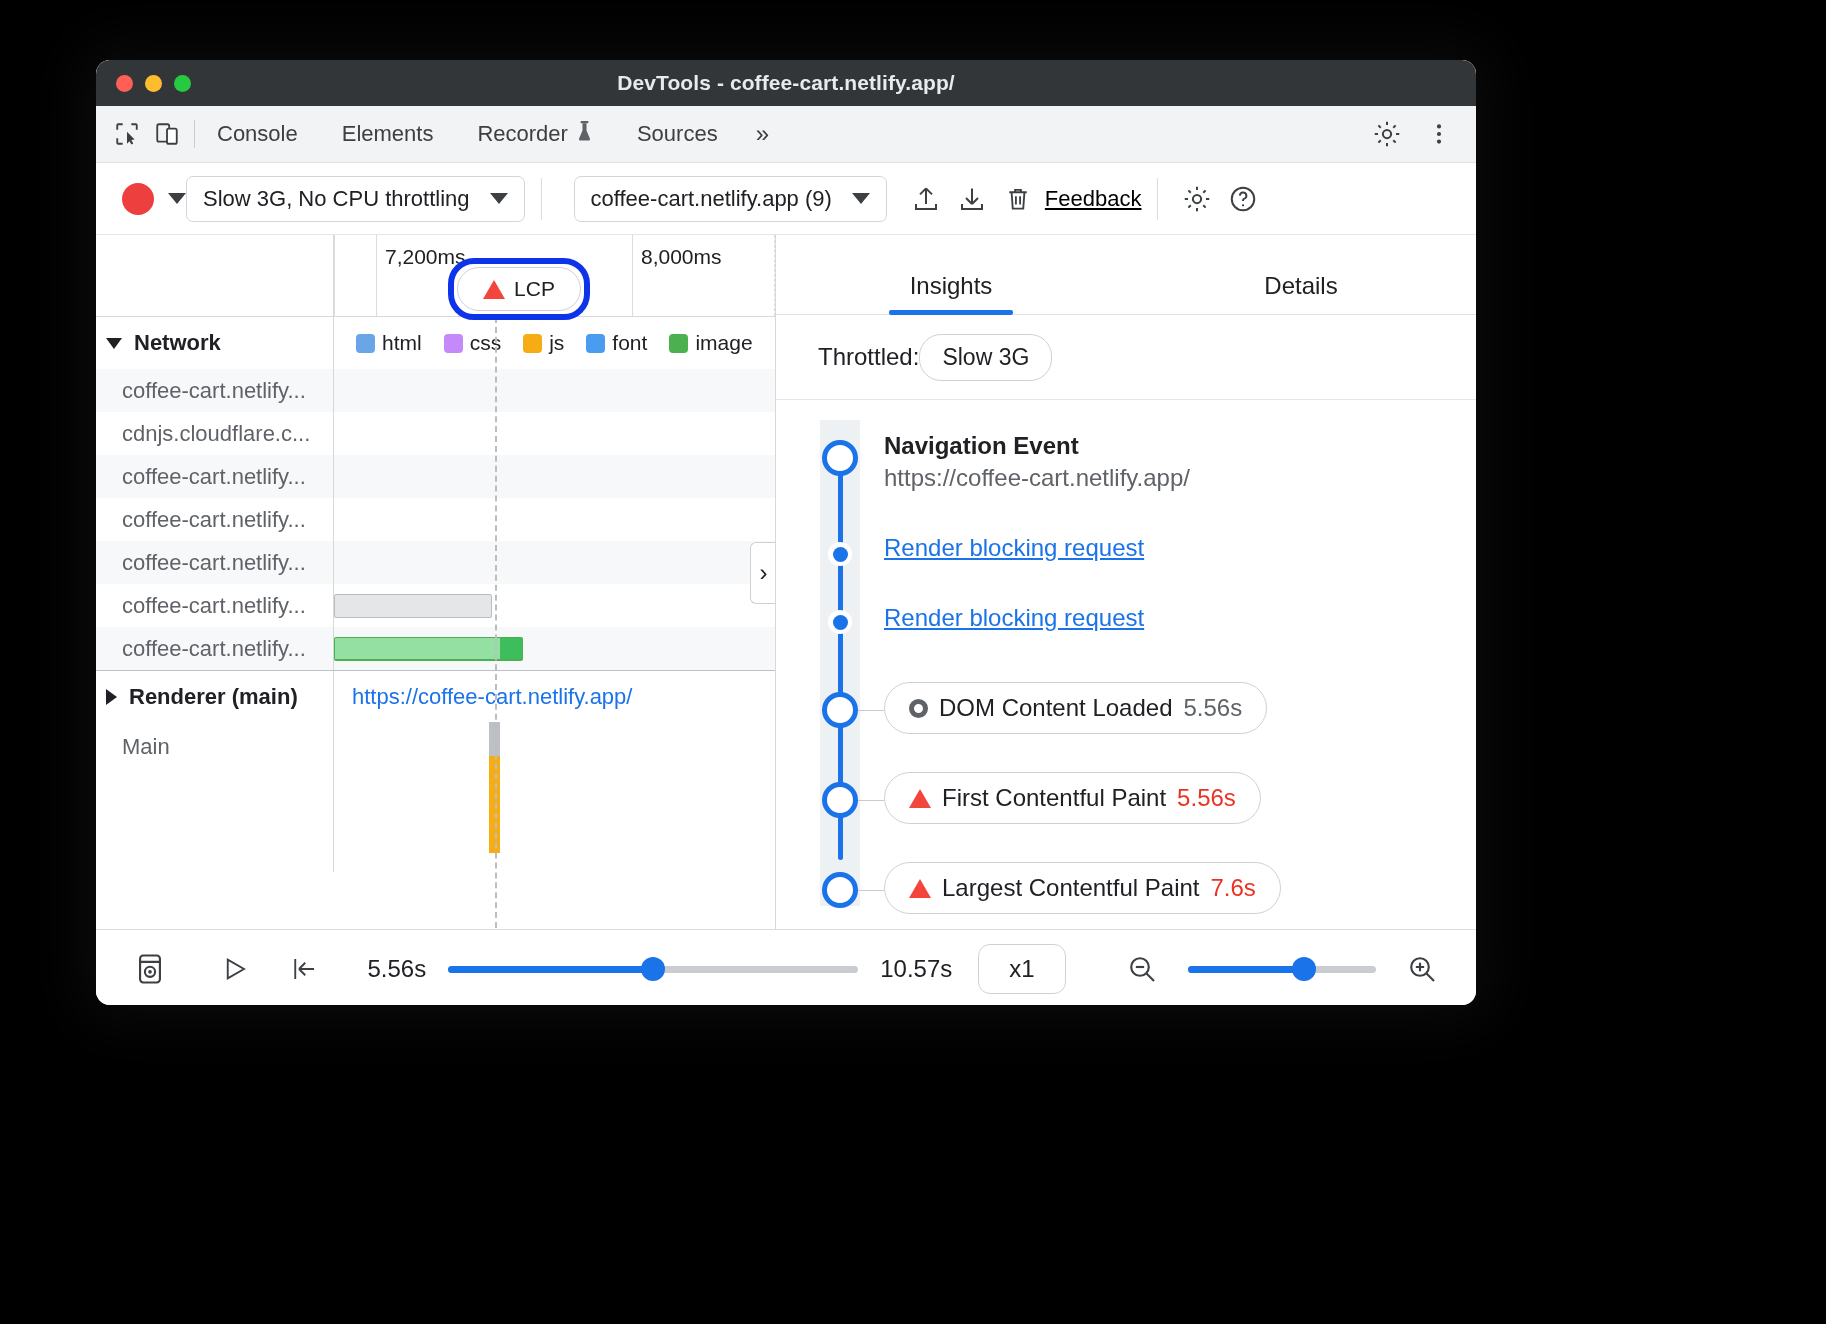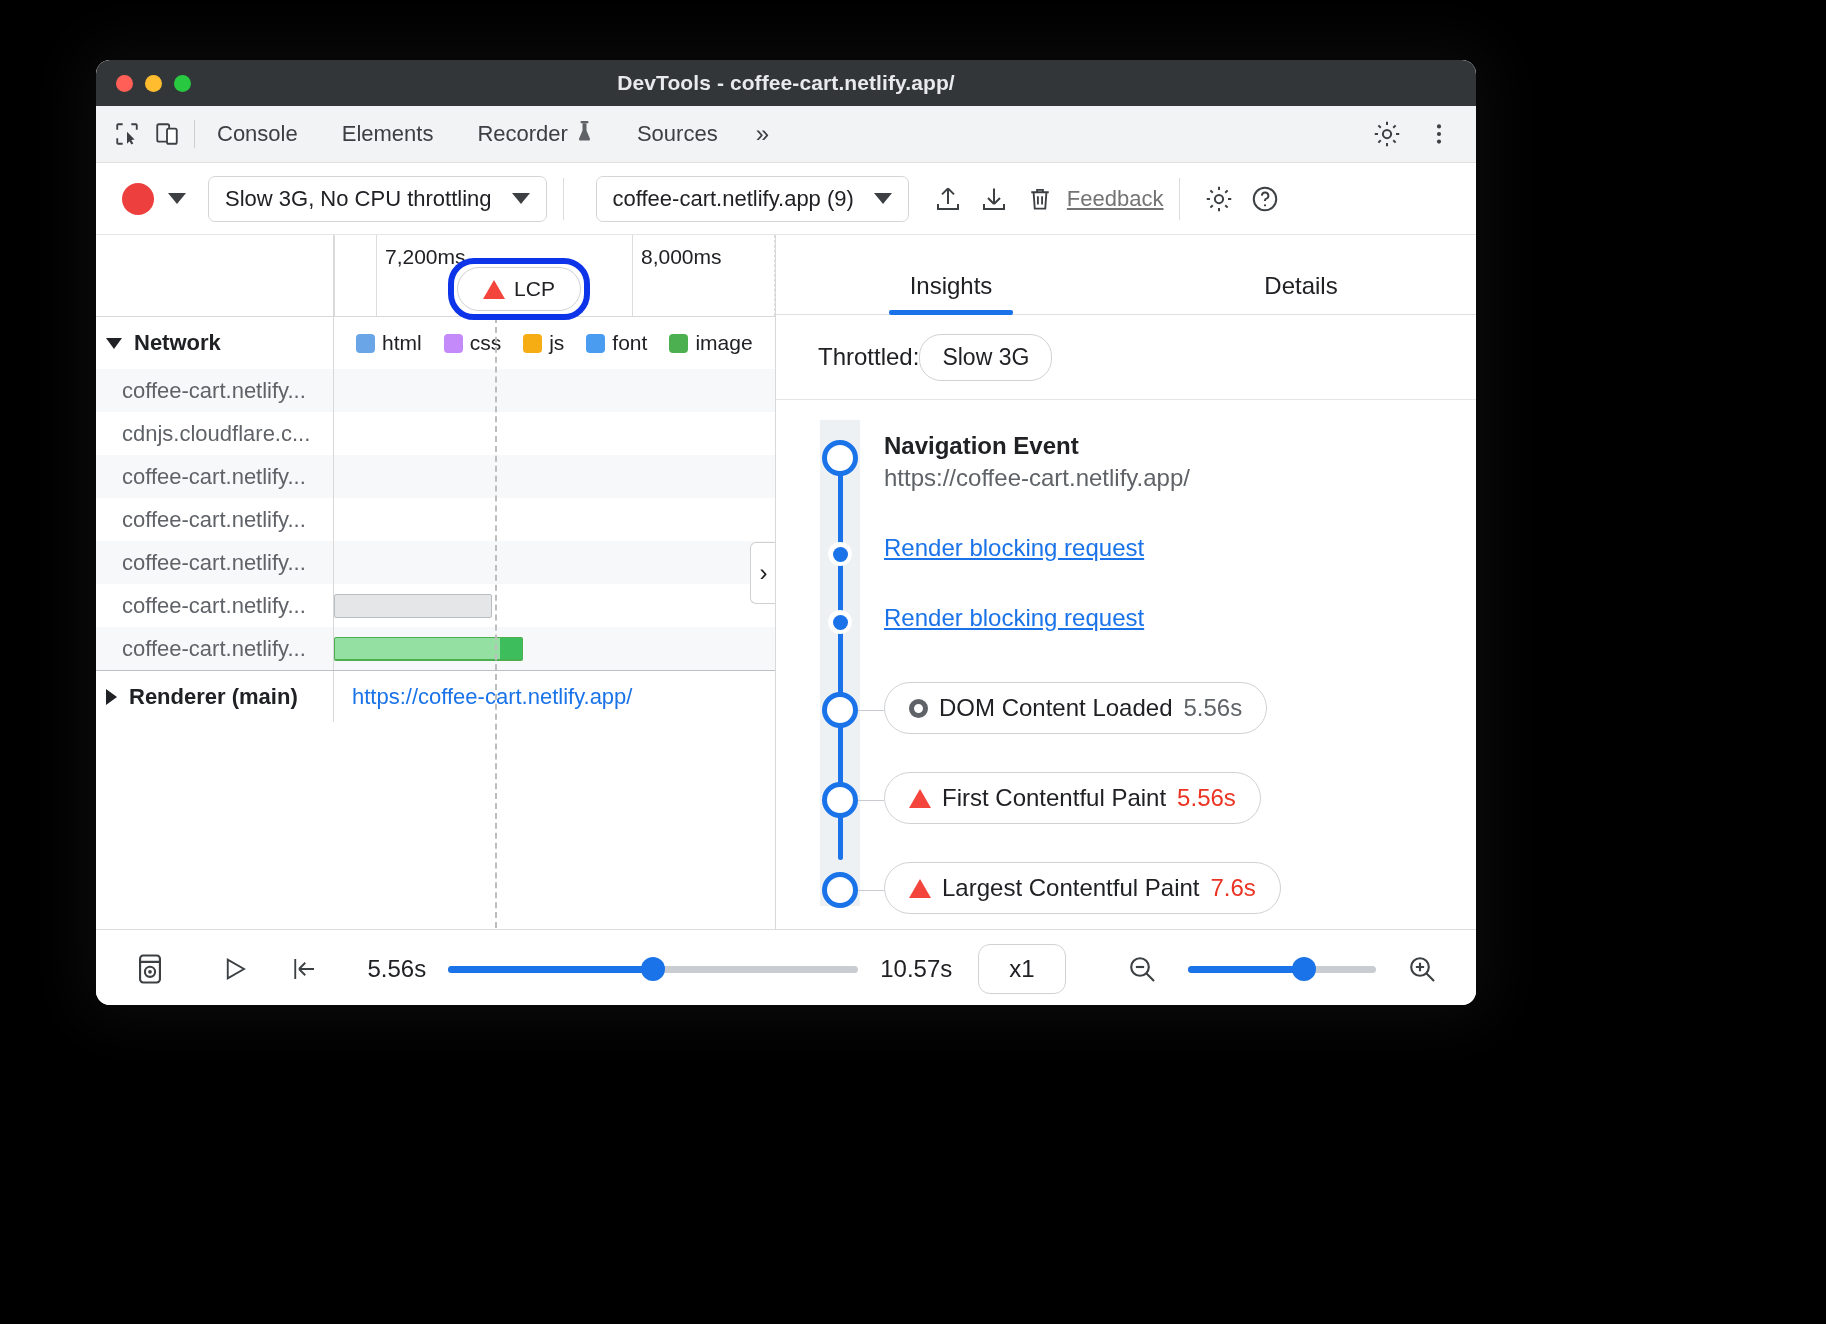--- a/index.html
+++ b/index.html
@@ -127,36 +127,35 @@
   .combo {
     height: 46px;
     border: 1px solid #d3d5d8;
     border-radius: 7px;
     display: flex; align-items: center;
     padding: 0 16px;
     font-size: 22px;
     color: #202124;
     background: #fff;
     gap: 20px;
-    margin-left: 22px;
     white-space: nowrap;
   }
   .combo .caret-dn { margin-left: 0; }
   .tb-sep {
     width: 1px; height: 42px;
     background: #dadce0;
     margin: 0 16px;
   }
   .icon-btn {
     display: flex; align-items: center; justify-content: center;
     width: 46px; height: 46px;
   }
   #feedback-link {
     font-size: 22px;
-    color: #737373;
+    color: #000000;
     text-decoration: underline;
     margin-left: 4px;
     white-space: nowrap;
   }
 
   
   #body-split {
     display: flex;
     height: 694px;
     position: relative;
@@ -771,20 +770,27 @@
         <div class="trk-row group-row" style="border-top:1px solid #bdc1c6">
           <div class="trk-label">
             <span class="tri-rt"></span>
             <span>Renderer (main)</span>
           </div>
           <div class="trk-body">
             <span class="url-link">https://coffee-cart.netlify.app/</span>
           </div>
         </div>
 
+        <div class="trk-row" style="height:150px;align-items:flex-start">
+          <div class="trk-label" style="align-items:flex-start;padding-top:12px">Main</div>
+          <div class="trk-body">
+            <div class="main-bar-grey"></div>
+            <div class="main-bar-yellow"></div>
+          </div>
+        </div>
       </div>
 
       <div id="collapse-handle">
         <span>›</span>
       </div>
     </div>
 
     <div id="right-pane">
       <div id="insight-tabs">
         <div class="itab active">

